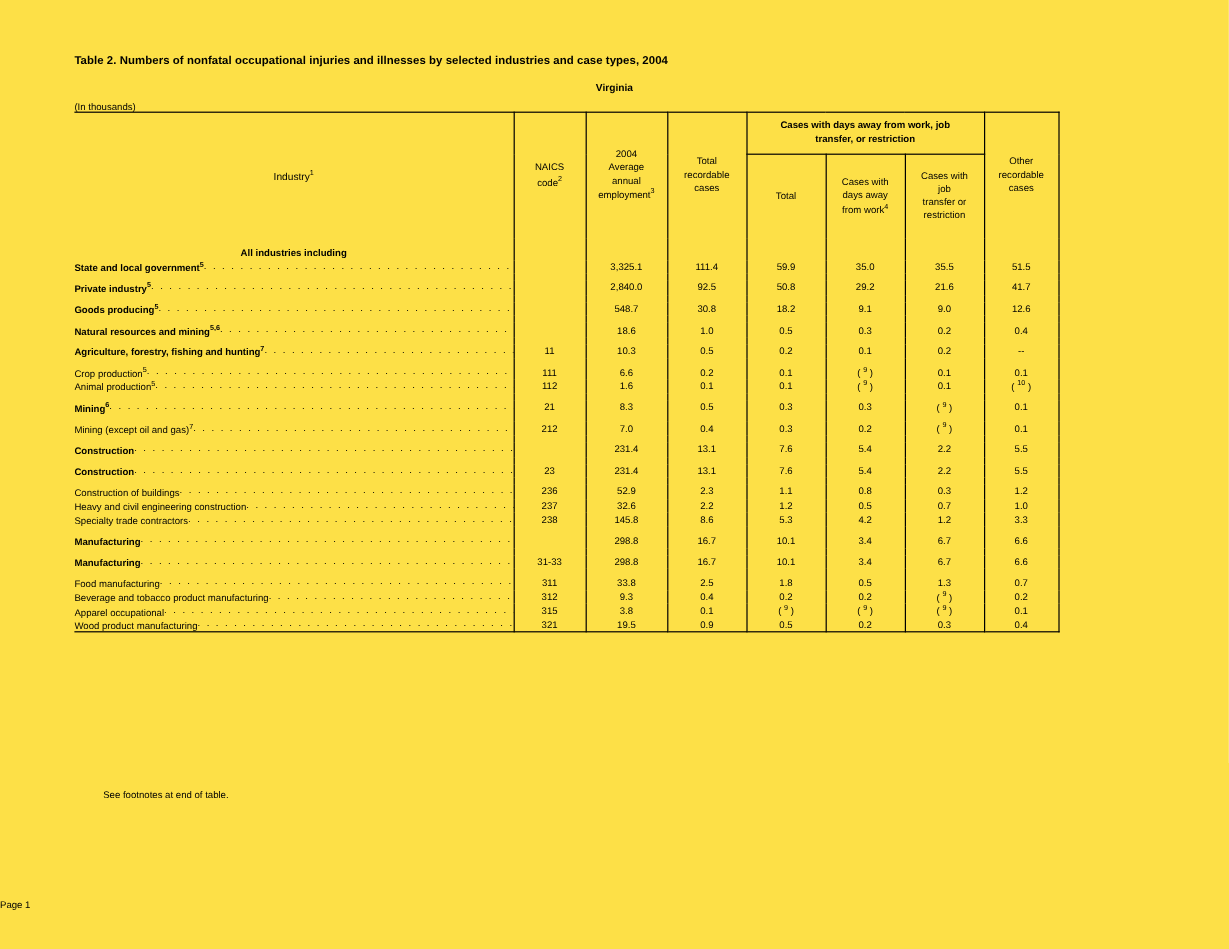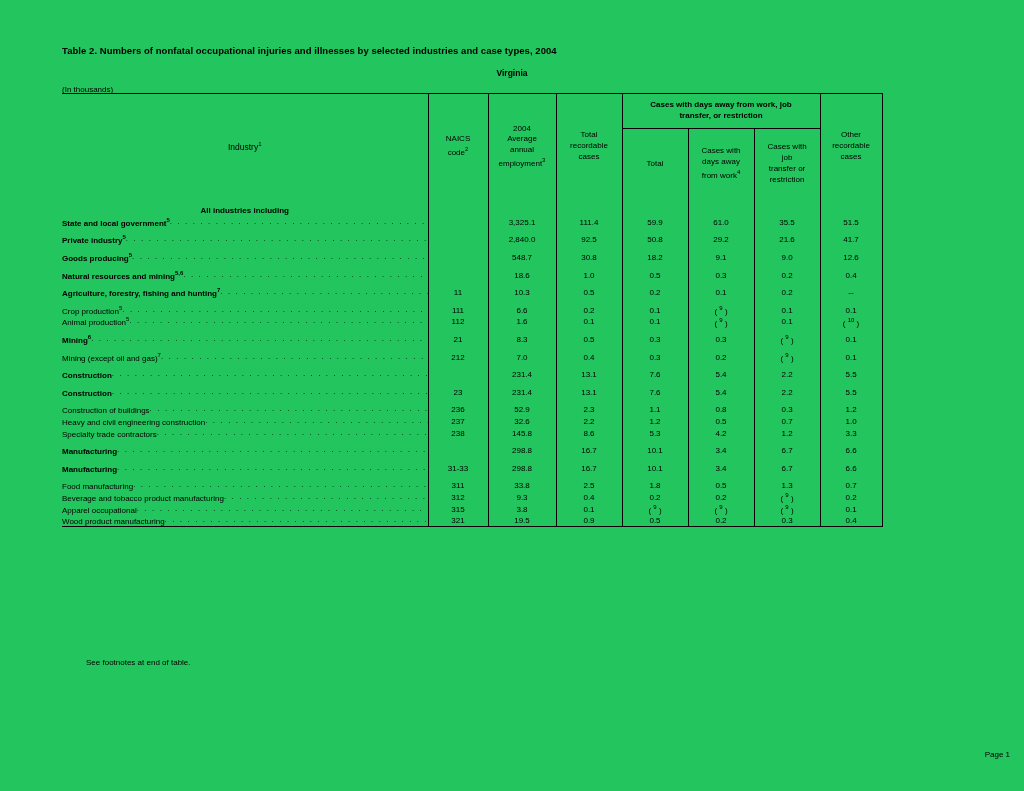--- a/index.html
+++ b/index.html
@@ -13,21 +13,21 @@
     font-family: "Liberation Sans", sans-serif;
     color: #000000;
     position: relative;
     overflow: hidden;
   }
   .page {
     position: absolute;
     left: 0; top: 0;
     width: 1024px;
     height: 791px;
-    background: #22c55e;
+    background: #fde047;
   }
   .title {
     position: absolute;
     left: 62px;
     top: 45px;
     font-size: 9.5px;
     font-weight: bold;
     letter-spacing: 0.05px;
   }
   .state-label {
@@ -118,21 +118,21 @@
     position: absolute;
     left: 62px;
     top: 658px;
     font-size: 8px;
     padding-left: 24px;
   }
   .pagenum {
     position: absolute;
     left: 0; right: 14px;
     top: 750px;
-    text-align: right;
+    text-align: left;
     font-size: 8px;
   }
 </style>
 </head>
 <body>
 
 <div class="page">
 
   <div class="title">Table 2.  Numbers of nonfatal occupational injuries and illnesses by selected industries and case types, 2004</div>
   <div class="state-label">Virginia</div>
@@ -222,21 +222,21 @@
             <td class="num vr"></td>
             <td class="num vr"></td>
             <td class="num vr"></td>
           </tr>
           <tr class="datarow">
             <td class="ind vr indent3"><span class="b">State and local government</span><span class="sup" style="font-weight: bold;">5</span><span class="leader"> . . . . . . . . . . . . . . . . . . . . . . . . . . . . . . . . . . . . . . . . . . . . . . . . . . . . . . . . . . . . . . . . . . . . . . . . . . . . . . . . . . . . . . . . . . . . . . . . . . . . . . . . . . . . . . . . . . . . . . . . </span></td>
             <td class="naics vr"></td>
             <td class="num vr">3,325.1</td>
             <td class="num vr">111.4</td>
             <td class="num vr">59.9</td>
-            <td class="num vr">61.0</td>
+            <td class="num vr">35.0</td>
             <td class="num vr">35.5</td>
             <td class="num vr">51.5</td>
           </tr>
           <tr class="spacer">
             <td class="vr"></td>
             <td class="vr"></td>
             <td class="vr"></td>
             <td class="vr"></td>
             <td class="vr"></td>
             <td class="vr"></td>

